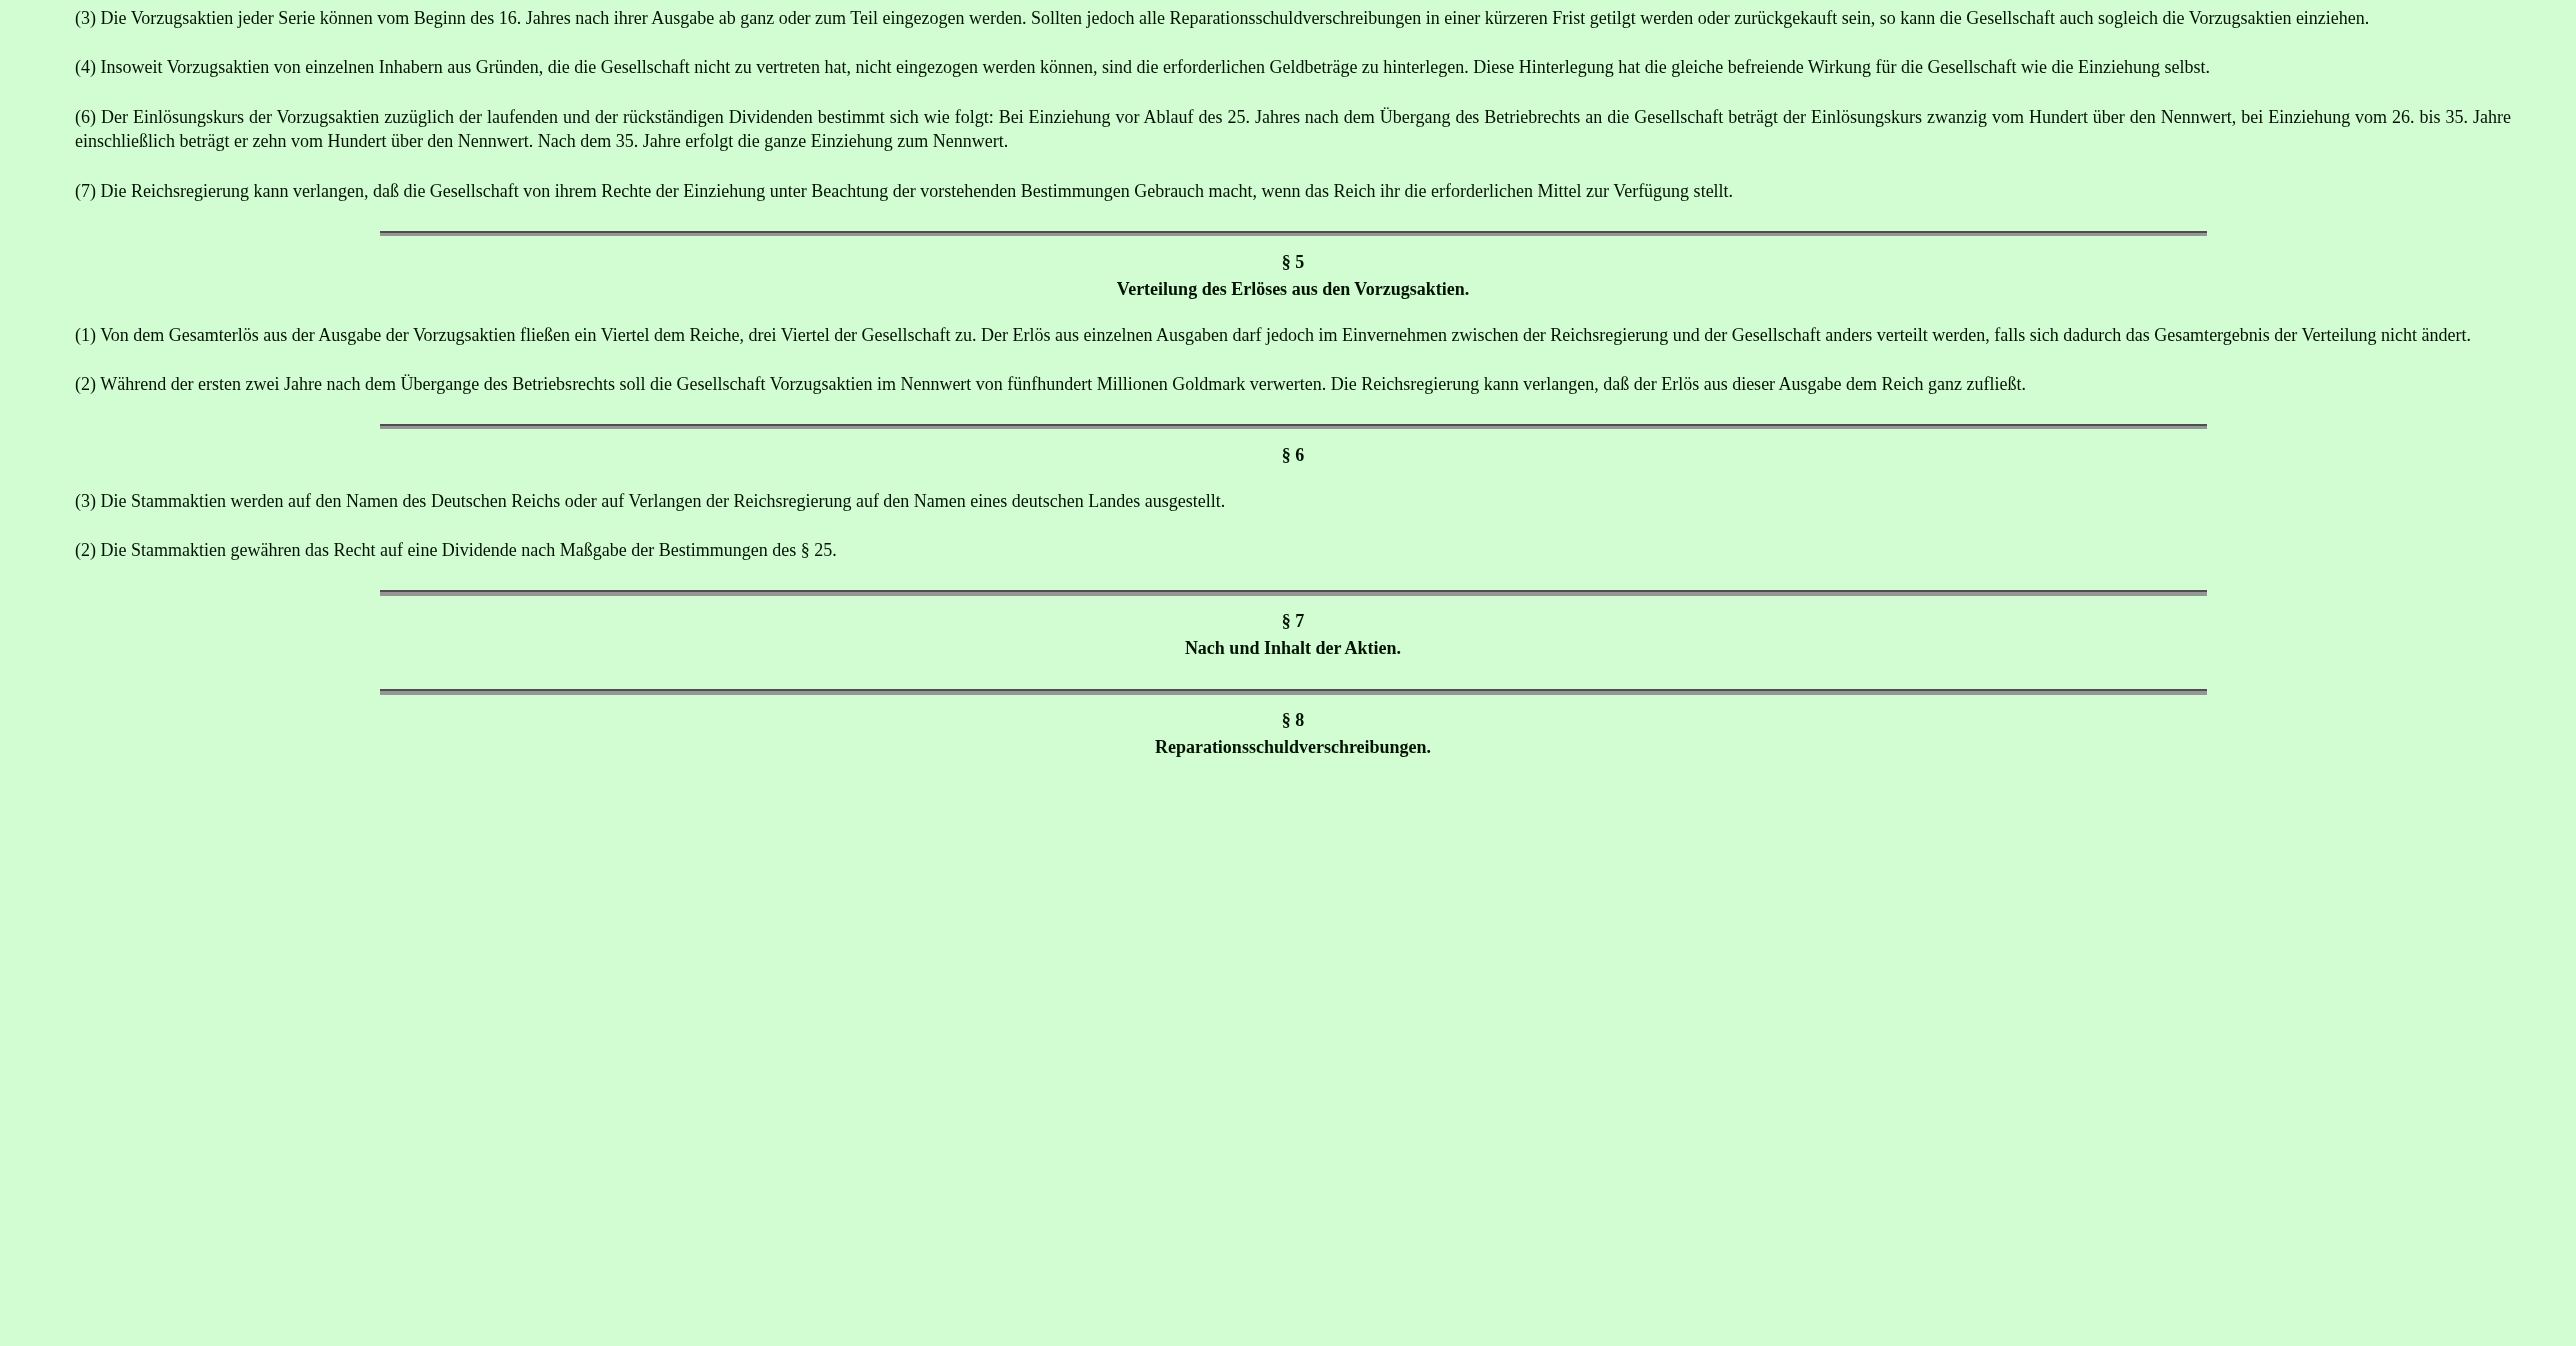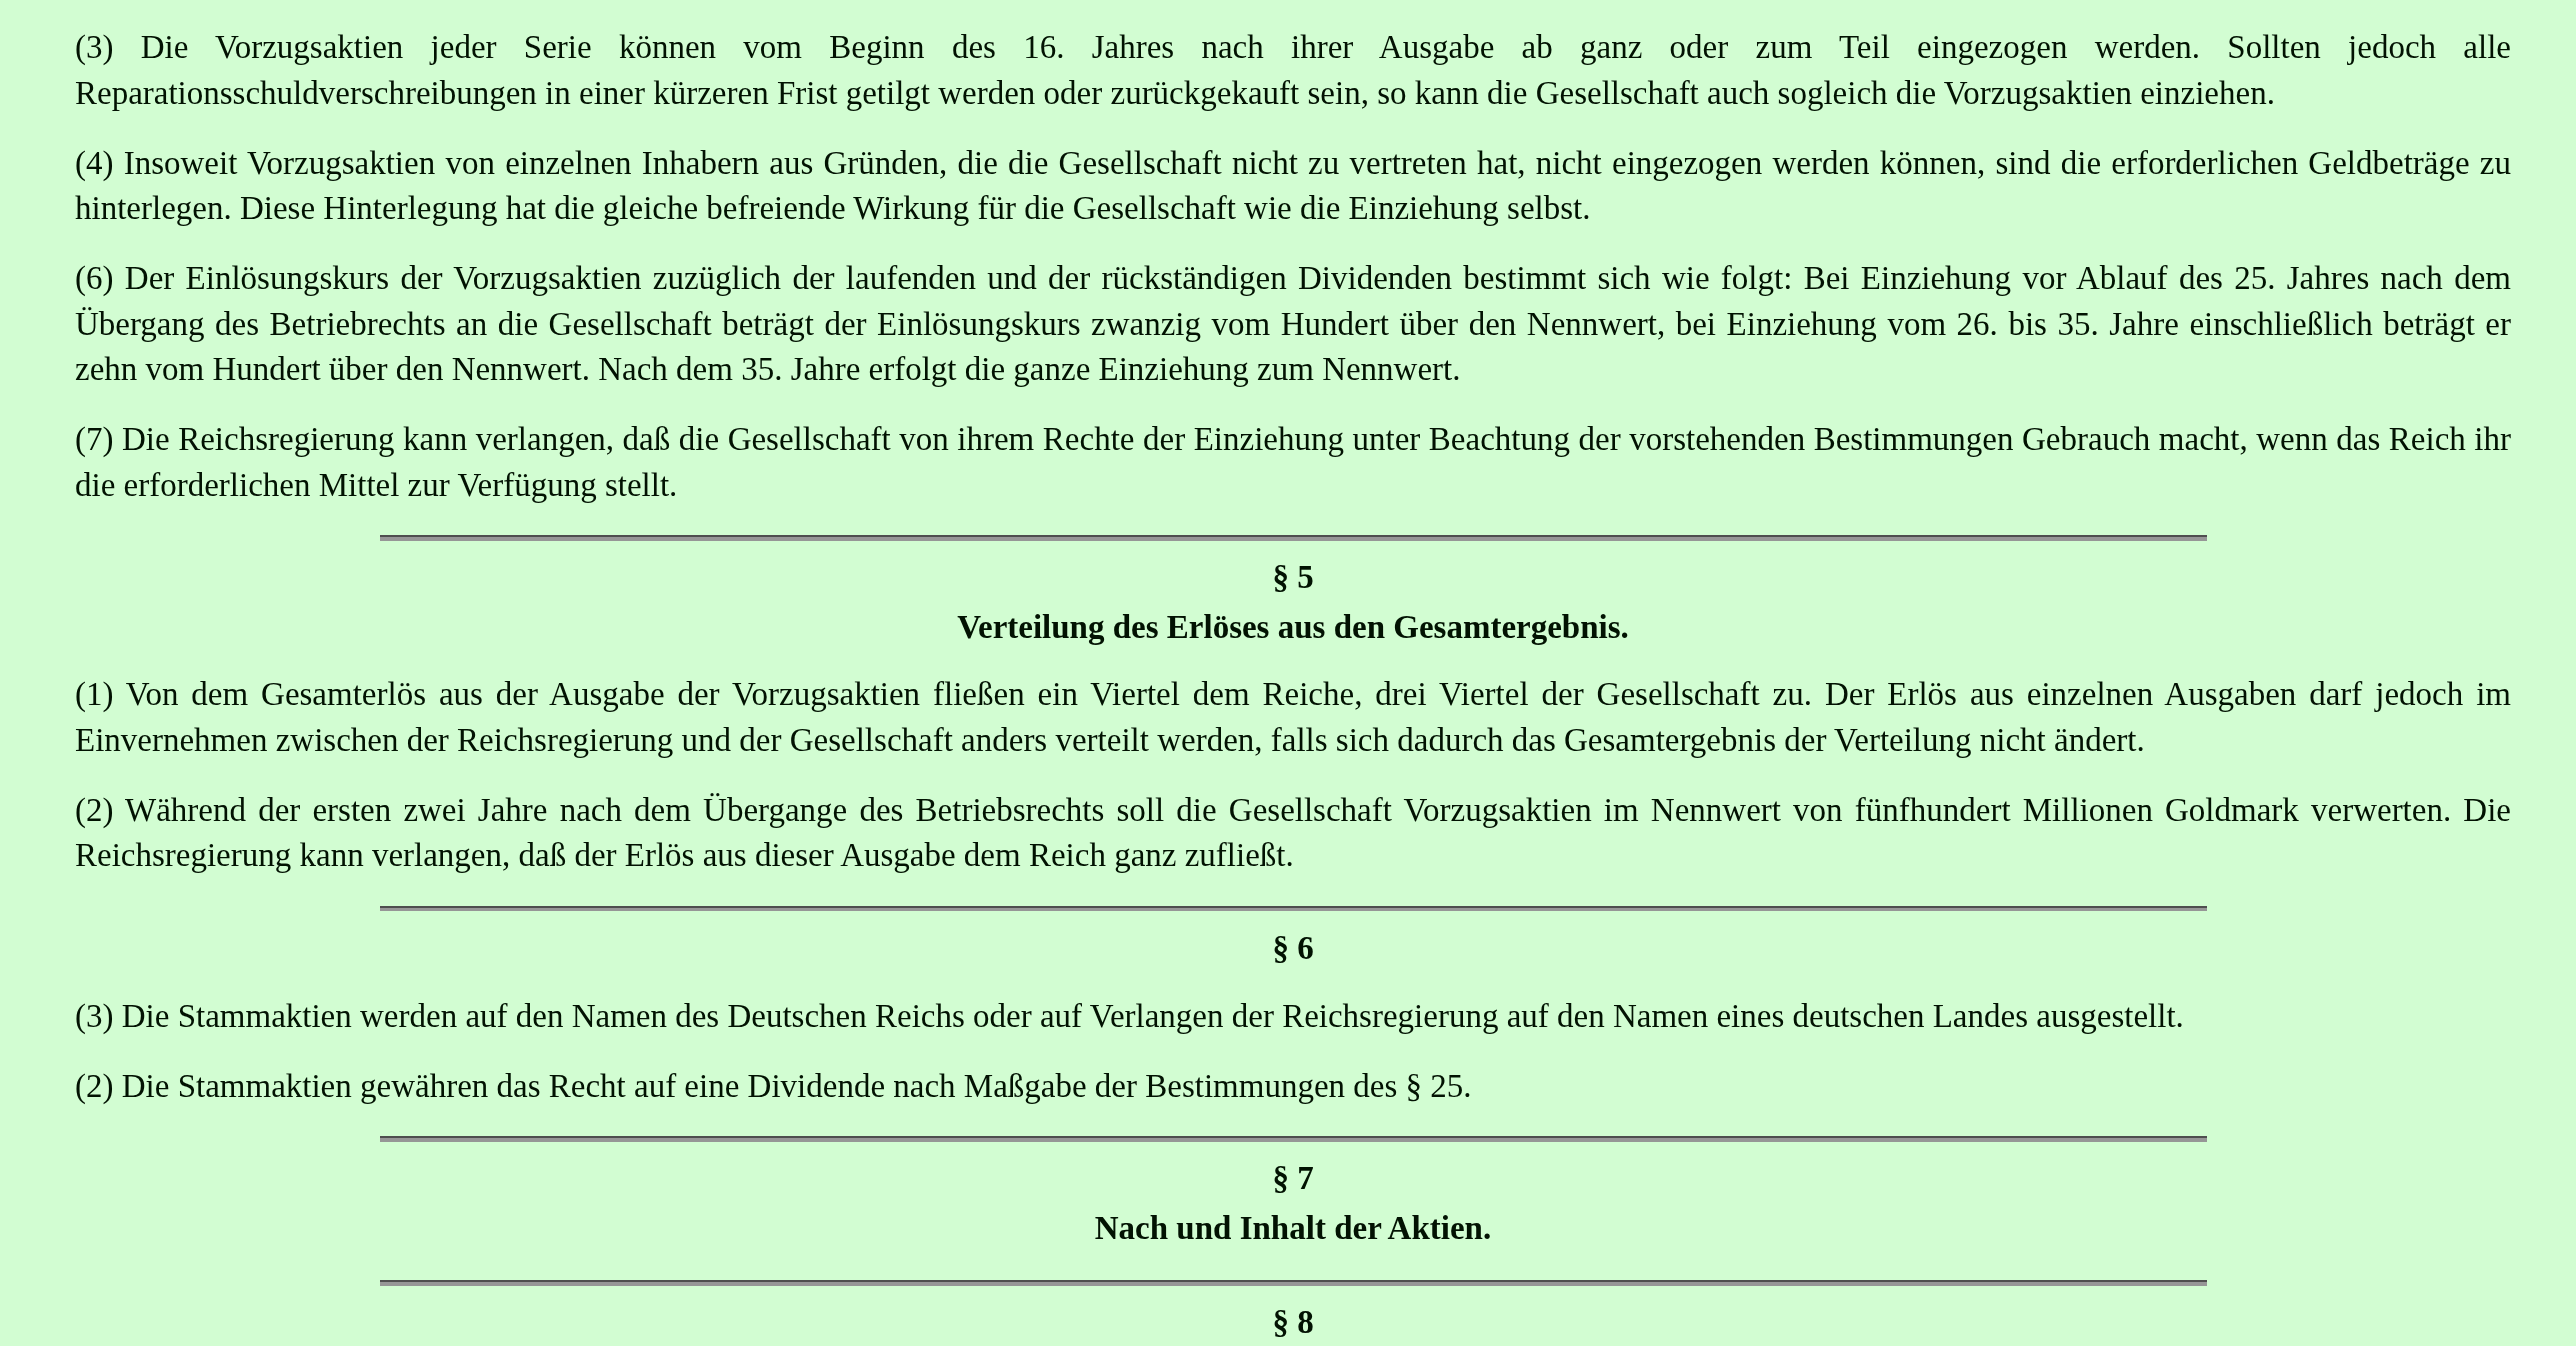--- a/index.html
+++ b/index.html
@@ -11,25 +11,25 @@
   * { margin: 0; padding: 0; box-sizing: border-box; }
   html, body {
     width: 2576px;
     height: 1347px;
     overflow: hidden;
     background: var(--bg);
   }
   .page {
     width: 2576px;
     height: 1347px;
-    padding: 25px 65px 0 75px;
+    padding: 6px 65px 0 75px;
     background: var(--bg);
     color: var(--ink);
     font-family: "Liberation Serif", "DejaVu Serif", serif;
-    font-size: 33px;
+    font-size: 18px;
     overflow: hidden;
   }
   .para {
     line-height: 1.38;
     margin: 0 0 24.5px 0;
     text-align: justify;
     text-justify: inter-word;
   }
   .rule {
     width: 75%;
@@ -50,21 +50,21 @@
 <body>
 
 <div class="page">
     <p class="para">(3) Die Vorzugsaktien jeder Serie können vom Beginn des 16. Jahres nach ihrer Ausgabe ab ganz oder zum Teil eingezogen werden. Sollten jedoch alle Reparationsschuldverschreibungen in einer kürzeren Frist getilgt werden oder zurückgekauft sein, so kann die Gesellschaft auch sogleich die Vorzugsaktien einziehen.</p>
     <p class="para">(4) Insoweit Vorzugsaktien von einzelnen Inhabern aus Gründen, die die Gesellschaft nicht zu vertreten hat, nicht eingezogen werden können, sind die erforderlichen Geldbeträge zu hinterlegen. Diese Hinterlegung hat die gleiche befreiende Wirkung für die Gesellschaft wie die Einziehung selbst.</p>
     <p class="para">(6) Der Einlösungskurs der Vorzugsaktien zuzüglich der laufenden und der rückständigen Dividenden bestimmt sich wie folgt: Bei Einziehung vor Ablauf des 25. Jahres nach dem Übergang des Betriebrechts an die Gesellschaft beträgt der Einlösungskurs zwanzig vom Hundert über den Nennwert, bei Einziehung vom 26. bis 35. Jahre einschließlich beträgt er zehn vom Hundert über den Nennwert. Nach dem 35. Jahre erfolgt die ganze Einziehung zum Nennwert.</p>
     <p class="para">(7) Die Reichsregierung kann verlangen, daß die Gesellschaft von ihrem Rechte der Einziehung unter Beachtung der vorstehenden Bestimmungen Gebrauch macht, wenn das Reich ihr die erforderlichen Mittel zur Verfügung stellt.</p>
     <div class="rule"></div>
     <div class="section-head">
       <div>§ 5</div>
-      <div>Verteilung des Erlöses aus den Gesamtergebnis.</div>
+      <div>Verteilung des Erlöses aus den Vorzugsaktien.</div>
     </div>
     <p class="para">(1) Von dem Gesamterlös aus der Ausgabe der Vorzugsaktien fließen ein Viertel dem Reiche, drei Viertel der Gesellschaft zu. Der Erlös aus einzelnen Ausgaben darf jedoch im Einvernehmen zwischen der Reichsregierung und der Gesellschaft anders verteilt werden, falls sich dadurch das Gesamtergebnis der Verteilung nicht ändert.</p>
     <p class="para">(2) Während der ersten zwei Jahre nach dem Übergange des Betriebsrechts soll die Gesellschaft Vorzugsaktien im Nennwert von fünfhundert Millionen Goldmark verwerten. Die Reichsregierung kann verlangen, daß der Erlös aus dieser Ausgabe dem Reich ganz zufließt.</p>
     <div class="rule"></div>
     <div class="section-head">
       <div>§ 6</div>
     </div>
     <p class="para">(3) Die Stammaktien werden auf den Namen des Deutschen Reichs oder auf Verlangen der Reichsregierung auf den Namen eines deutschen Landes ausgestellt.</p>
     <p class="para">(2) Die Stammaktien gewähren das Recht auf eine Dividende nach Maßgabe der Bestimmungen des § 25.</p>
     <div class="rule"></div>

